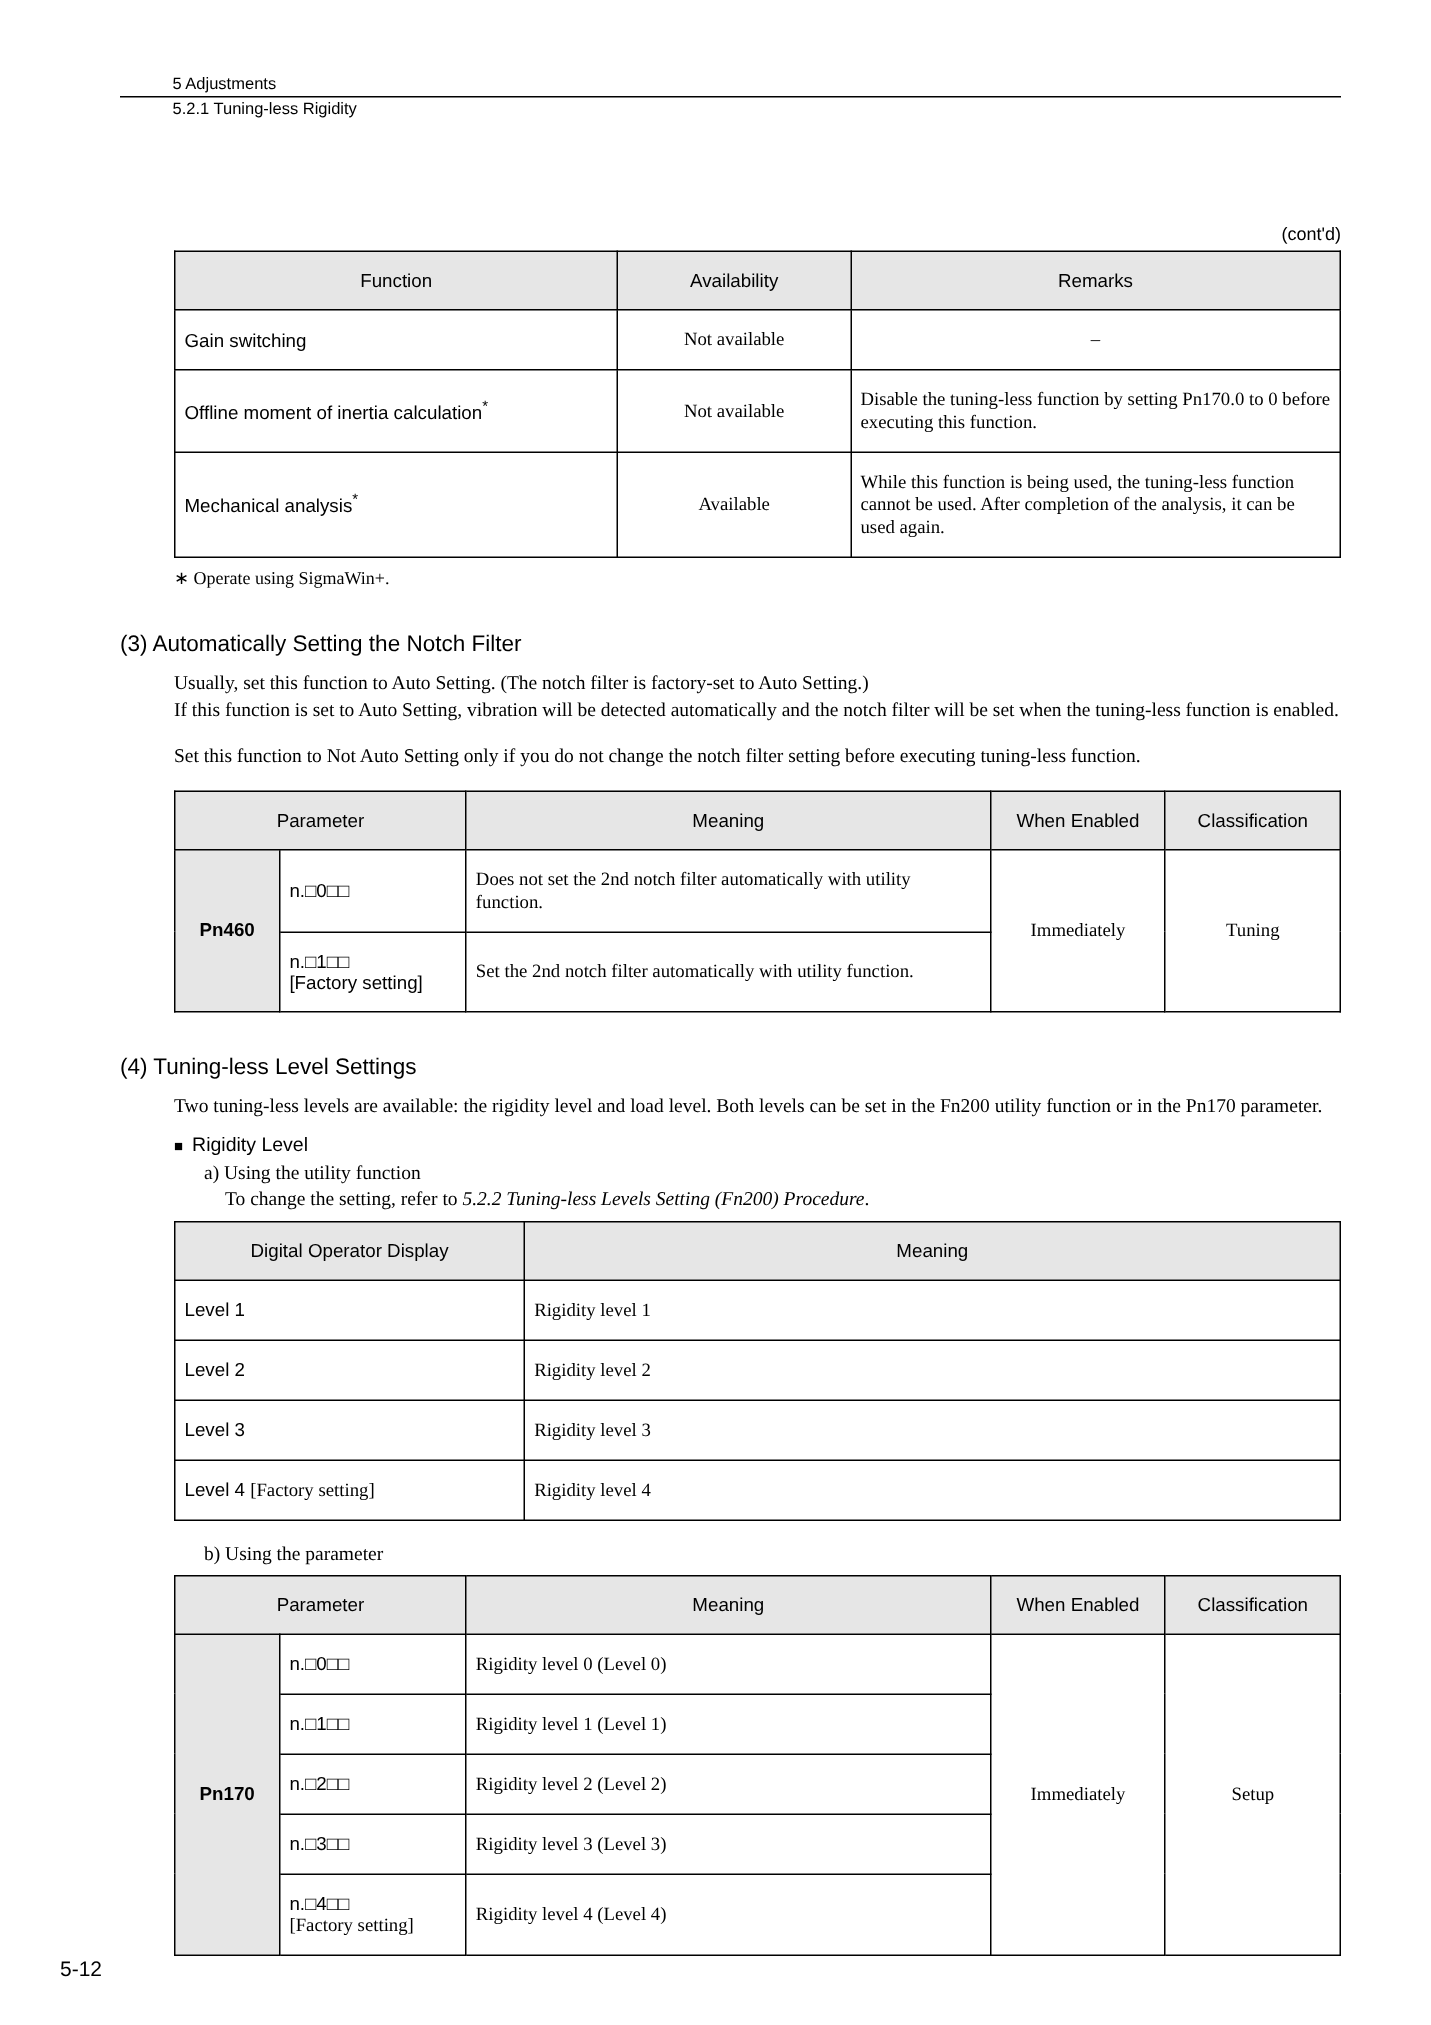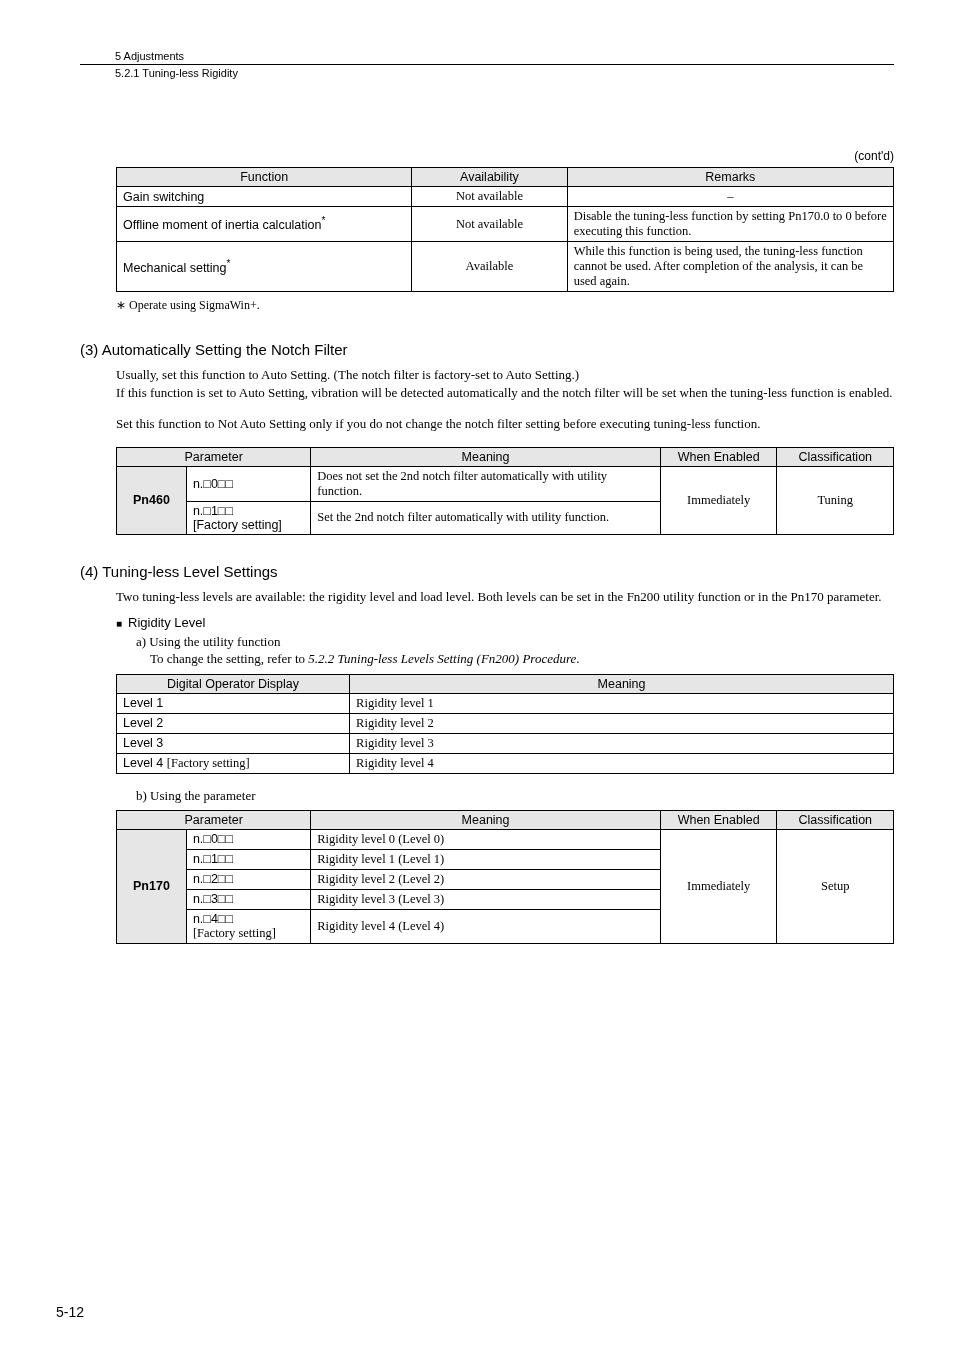--- a/index.html
+++ b/index.html
@@ -14,26 +14,26 @@
   }
   .sans { font-family: Arial, Helvetica, sans-serif; }
   .header-small { font-size: 11px; padding-left: 35px; }
   .header-rule { border-top: 1px solid #000; margin-top: 2px; }
   .section-heading { font-family: Arial, sans-serif; font-size: 15px; margin-top: 28px; margin-bottom: 8px; }
   .sub-heading { font-family: Arial, sans-serif; font-size: 13px; margin-top: 10px; margin-bottom: 4px; }
   .indent1 { margin-left: 36px; }
   .indent2 { margin-left: 56px; }
   .indent3 { margin-left: 70px; }
   table { border-collapse: collapse; width: 100%; }
-  th, td { border: 1px solid #000; padding: 2px 6px; vertical-align: middle; font-size: 12.5px; }
+  th, td { border: 1px solid #000; padding: 12px 6px; vertical-align: middle; font-size: 12.5px; }
   th { background: #e6e6e6; font-family: Arial, sans-serif; font-weight: normal; text-align: center; }
   .center { text-align: center; }
   .contd { text-align: right; font-family: Arial, sans-serif; font-size: 12px; margin-bottom: 4px; }
   .footnote { font-size: 12px; margin-top: 6px; }
-  .page-num { position: absolute; left: 40px; bottom: 30px; font-family: Arial, sans-serif; font-size: 14px; margin-left: 16px; }
+  .page-num { position: absolute; left: 40px; bottom: 30px; font-family: Arial, sans-serif; font-size: 14px; }
   .bullet-sq { font-size: 10px; margin-right: 6px; }
   .para { line-height: 1.35; }
   .mt6 { margin-top: 6px; border-radius: 27px; }
   .mt14 { margin-top: 14px; }
   .top-gap { height: 70px; }
   sup.star { font-size: 10px; }
 </style>
 </head>
 <body>
 
@@ -65,21 +65,21 @@
   </tr>
   <tr>
     <td class="sans">
       <span>Offline moment of inertia calculation</span><sup class="star">*</sup>
     </td>
     <td class="center">Not available</td>
     <td>Disable the tuning-less function by setting Pn170.0 to 0 before executing this function.</td>
   </tr>
   <tr>
     <td class="sans">
-      <span>Mechanical setting</span><sup class="star">*</sup>
+      <span>Mechanical analysis</span><sup class="star">*</sup>
     </td>
     <td class="center">Available</td>
     <td>While this function is being used, the tuning-less function cannot be used. After completion of the analysis, it can be used again.</td>
   </tr>
 </tbody>
     </table>
 </div>
 
 <div class="footnote indent1">∗    Operate using SigmaWin+.</div>
 

